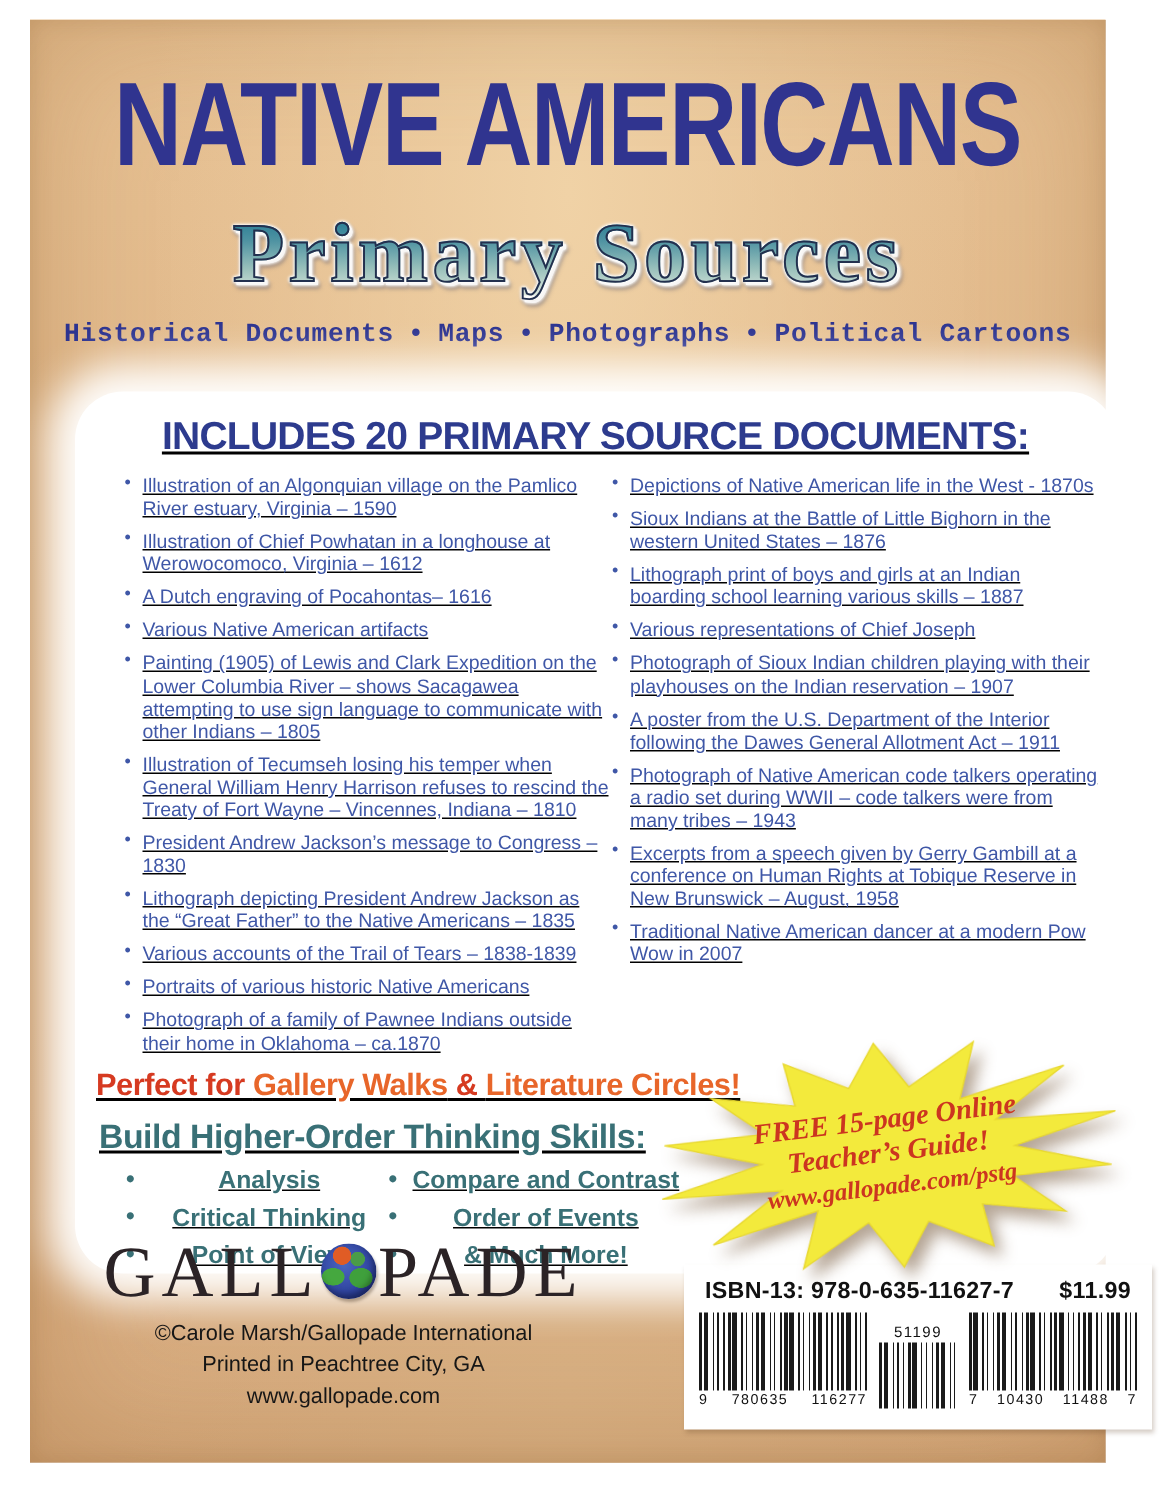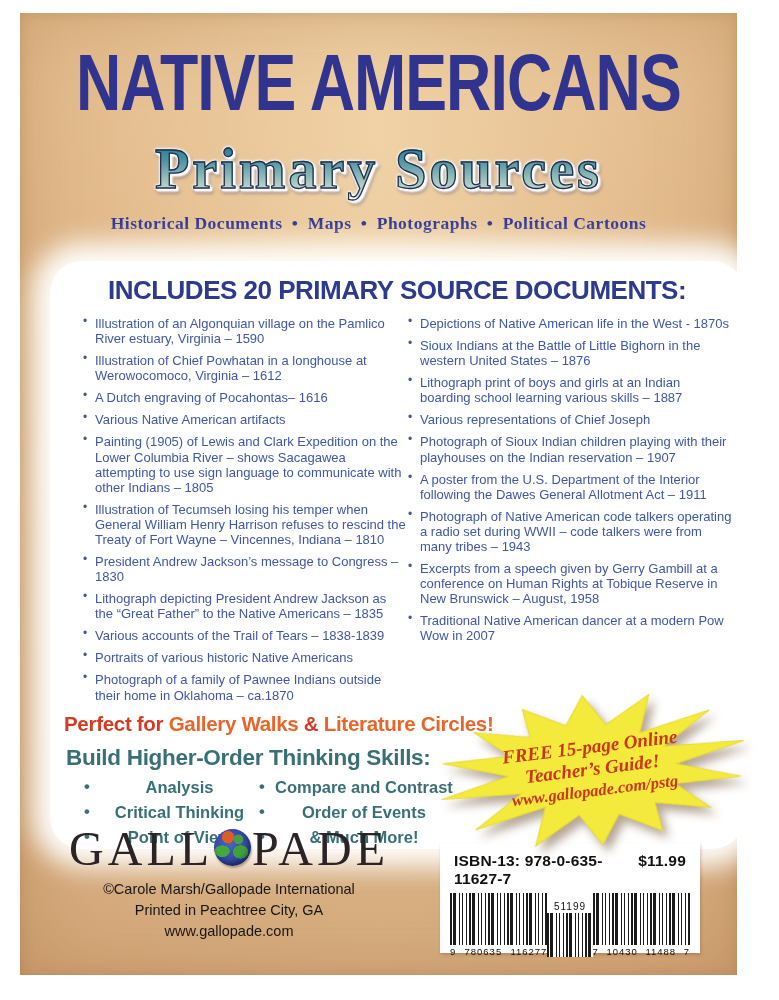--- a/index.html
+++ b/index.html
@@ -15,27 +15,27 @@
   .hdr{position:absolute;left:0;top:30px;width:100%;text-align:center;}
   .title{display:inline-block;color:#30348f;font-weight:bold;font-size:66px;line-height:1;
          letter-spacing:-1px;transform:scale(.95,1.2);transform-origin:center top;
          font-family:"Liberation Sans",sans-serif;}
   .subtitle{display:inline-block;margin-top:32px;font-family:"Liberation Serif",serif;
          font-weight:bold;font-size:56px;line-height:1;letter-spacing:3px;
          background:linear-gradient(180deg,#1b7590 0%, #4f93a2 35%, #9dc3bd 70%, #dfe9df 100%);
          -webkit-background-clip:text;background-clip:text;color:transparent;
          -webkit-text-stroke:1.3px #23304f;
          filter:drop-shadow(0 0 1px #fff) drop-shadow(0 0 1px #fff) drop-shadow(2px 2px 0 rgba(255,255,255,.9)) drop-shadow(1px 2px 1px rgba(40,50,90,.35));}
-  .tagline{margin-top:16px;color:#2c3390;font-family:Liberation Serif, serif;
+  .tagline{margin-top:16px;color:#2c3390;font-family:Liberation Mono, monospace;
          font-weight:bold;font-size:17.5px;letter-spacing:.5px;}
   .tagline .tag{white-space:nowrap;}
   .tagline .tag:not(:last-child)::after{content:"\2002\2022\2002";color:#2c3390;}
   
   .panel{position:absolute;left:30px;top:248px;width:694px;height:588px;background:#fff;
-         border-radius:32px;box-shadow:0 0 26px 18px rgba(255,255,255,.96);}
+         border-radius:32px;box-shadow:0 0 26px 18px rgba(255,255,255,.96);text-decoration:underline;}
   .panel h2{margin:14px 8px 10px 8px;text-align:center;color:#2d3b8e;font-size:26px;
          letter-spacing:-.5px;font-weight:bold;}
   .columns{display:flex;padding:0 12px 0 32px;}
   .col{flex:1;min-width:0;}
   .doc-list{list-style:none;margin:0;padding:0;color:#3f57a7;font-size:13px;line-height:1.16;}
   .doc-list li{position:relative;padding-left:13px;margin-bottom:7px;}
   .doc-list li::before{content:"\2022";position:absolute;left:1px;top:-1px;font-size:12px;}
   .perfect{margin:2px 0 0 14px;font-size:20.5px;font-weight:bold;letter-spacing:-.3px;}
   .perfect .red{color:#d63a21;}
   .perfect .orange{color:#e8662a;}
@@ -63,21 +63,21 @@
   .globe{display:inline-block;width:37px;height:37px;border-radius:50%;margin:0 1px 4px 1px;
         background:
           radial-gradient(circle at 38% 22%, #e05c25 0 16%, rgba(0,0,0,0) 17%),
           radial-gradient(ellipse at 72% 62%, #3fa03c 0 20%, rgba(0,0,0,0) 21%),
           radial-gradient(ellipse at 22% 60%, #45a83f 0 18%, rgba(0,0,0,0) 19%),
           radial-gradient(circle at 66% 28%, #4a9c48 0 13%, rgba(0,0,0,0) 14%),
           radial-gradient(circle at 42% 38%, #4b66c0 0%, #2a3d99 70%, #1f2c74 100%);
         box-shadow:inset -2px -3px 4px rgba(0,0,0,.35), 1px 2px 2px rgba(60,40,20,.35);}
   .imprint{margin-top:6px;color:#161616;font-size:14.5px;line-height:1.45;}
   
-  .barcode{position:absolute;left:420px;top:830px;width:260px;height:110px;background:#fff;
+  .barcode{position:absolute;left:436px;top:830px;width:312px;height:110px;background:#fff;
         box-shadow:1px 2px 3px rgba(90,60,30,.25);}
   .isbn-row{display:flex;justify-content:space-between;padding:9px 14px 0 14px;
         color:#111;font-size:15.5px;font-weight:bold;letter-spacing:.2px;}
   .bars-row{display:flex;justify-content:space-between;padding:5px 10px 0 10px;align-items:flex-end;}
   .bc{position:relative;}
   .bc .bars{background:repeating-linear-gradient(90deg,
         #1a1a1a 0 2px,#fff 2px 3px,#1a1a1a 3px 6px,#fff 6px 9px,
         #1a1a1a 9px 10px,#fff 10px 12px,#1a1a1a 12px 13px,#fff 13px 16px,
         #1a1a1a 16px 17px,#fff 17px 19px);}
   .bc-main{width:112px;}

